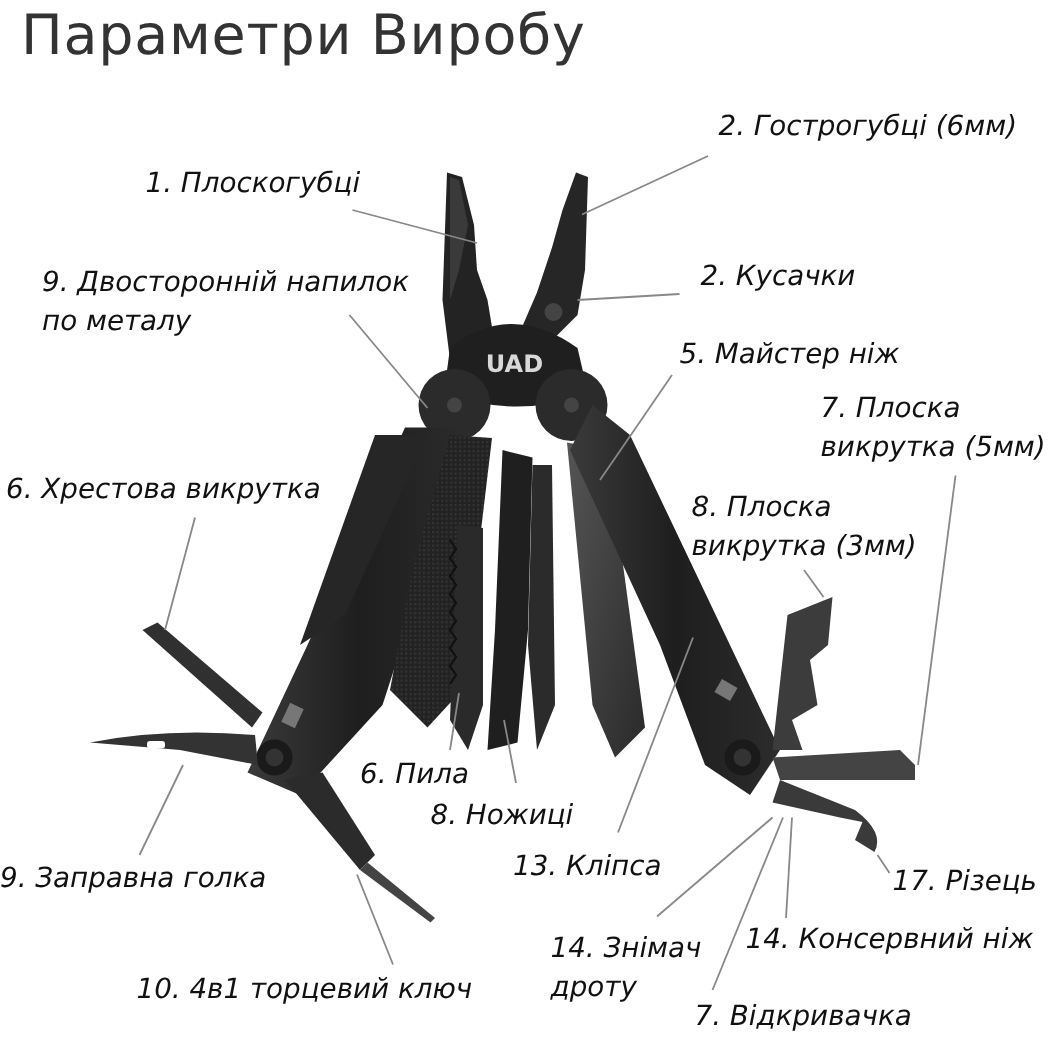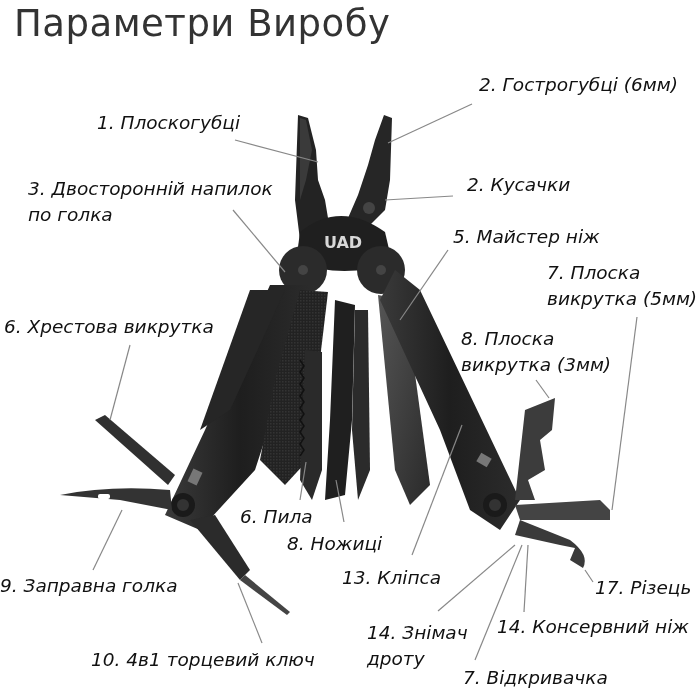--- a/index.html
+++ b/index.html
@@ -98,22 +98,22 @@
     <line x1="515" y1="545" x2="438" y2="611"></line>
     <line x1="522" y1="545" x2="475" y2="660"></line>
     <line x1="528" y1="545" x2="524" y2="612"></line>
     <line x1="585" y1="570" x2="593" y2="582"></line>
   </g>
 </svg>
 
 <div class="label" style="left:97px;top:110px">1. Плоскогубці</div>
 <div class="label" style="left:479px;top:72px">2. Гострогубці (6мм)</div>
 <div class="label" style="left:28px;top:176px">
-  <div>3. Двосторонній напилок</div>
-  <div>по голка</div>
+  <div>9. Двосторонній напилок</div>
+  <div>по металу</div>
 </div>
 <div class="label" style="left:467px;top:172px">2. Кусачки</div>
 <div class="label" style="left:453px;top:224px">5. Майстер ніж</div>
 <div class="label" style="left:4px;top:314px">6. Хрестова викрутка</div>
 <div class="label" style="left:547px;top:260px">
   <div>7. Плоска</div>
   <div>викрутка (5мм)</div>
 </div>
 <div class="label" style="left:461px;top:326px">
   <div>8. Плоска</div>

